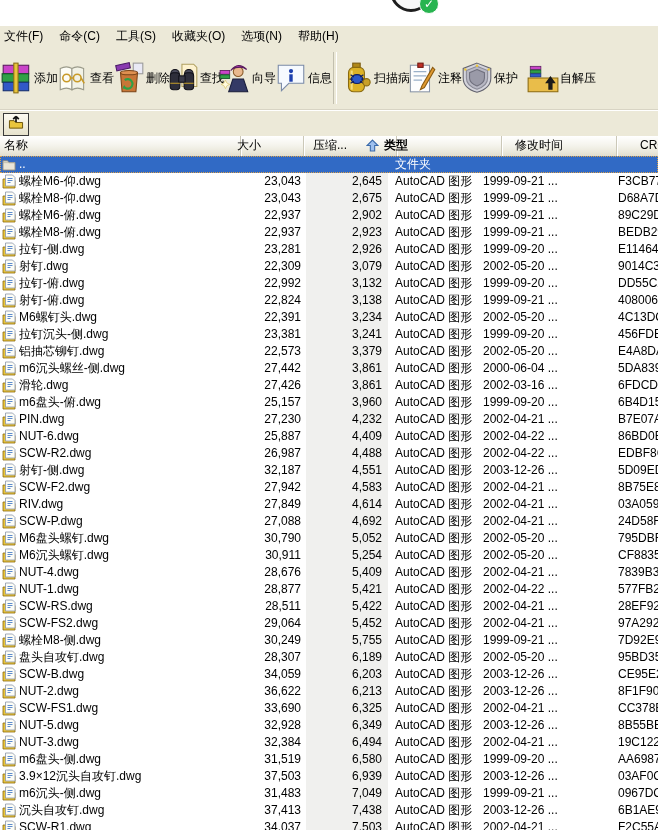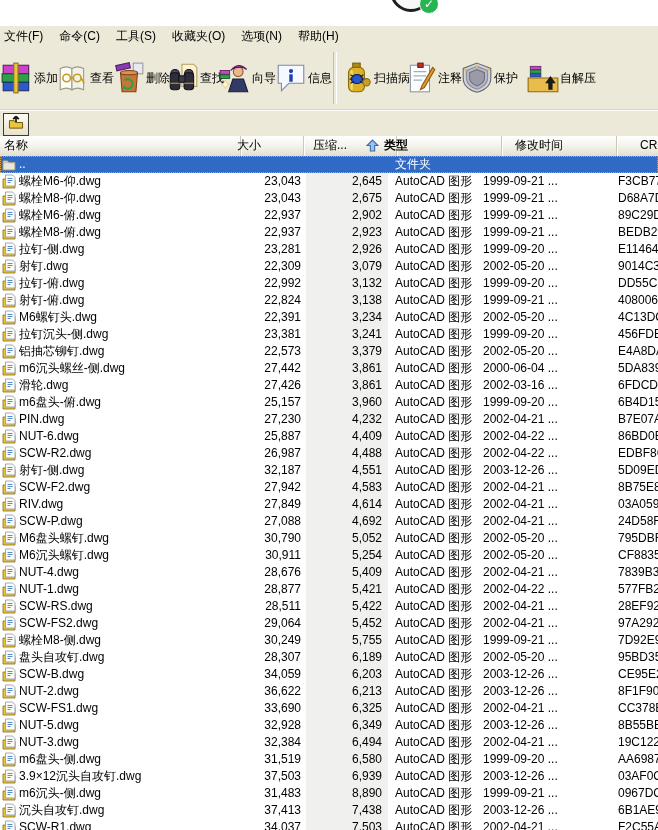--- a/index.html
+++ b/index.html
@@ -834,21 +834,21 @@
       <span class="cshade"></span>
       <span class="c-icon">
         <svg viewBox="0 0 14 15">
           <path d="M1 5 h4 l1 1.5 H13 v7.5 H1 Z" fill="#e9c53d" stroke="#8a6a10" stroke-width=".8"></path>
           <path d="M3.5 1 h7 l2.5 2.5 V12 H3.5 Z" fill="#fdfdf6" stroke="#8a96a8" stroke-width=".8"></path>
           <path d="M5.5 4.5 h5 M5.5 6.5 h5 M5.5 8.5 h3" stroke="#4a7ec8" stroke-width=".9"></path>
         </svg>
       </span>
       <span class="c-name">m6沉头-侧.dwg</span>
       <span class="c-size">31,483</span>
-      <span class="c-packed">8,890</span>
+      <span class="c-packed">7,049</span>
       <span class="c-type">AutoCAD 图形</span>
       <span class="c-mod">1999-09-21 ...</span>
       <span class="c-crc">0967DC</span>
     </div>
     <div class="row">
       <span class="cshade"></span>
       <span class="c-icon">
         <svg viewBox="0 0 14 15">
           <path d="M1 5 h4 l1 1.5 H13 v7.5 H1 Z" fill="#e9c53d" stroke="#8a6a10" stroke-width=".8"></path>
           <path d="M3.5 1 h7 l2.5 2.5 V12 H3.5 Z" fill="#fdfdf6" stroke="#8a96a8" stroke-width=".8"></path>

